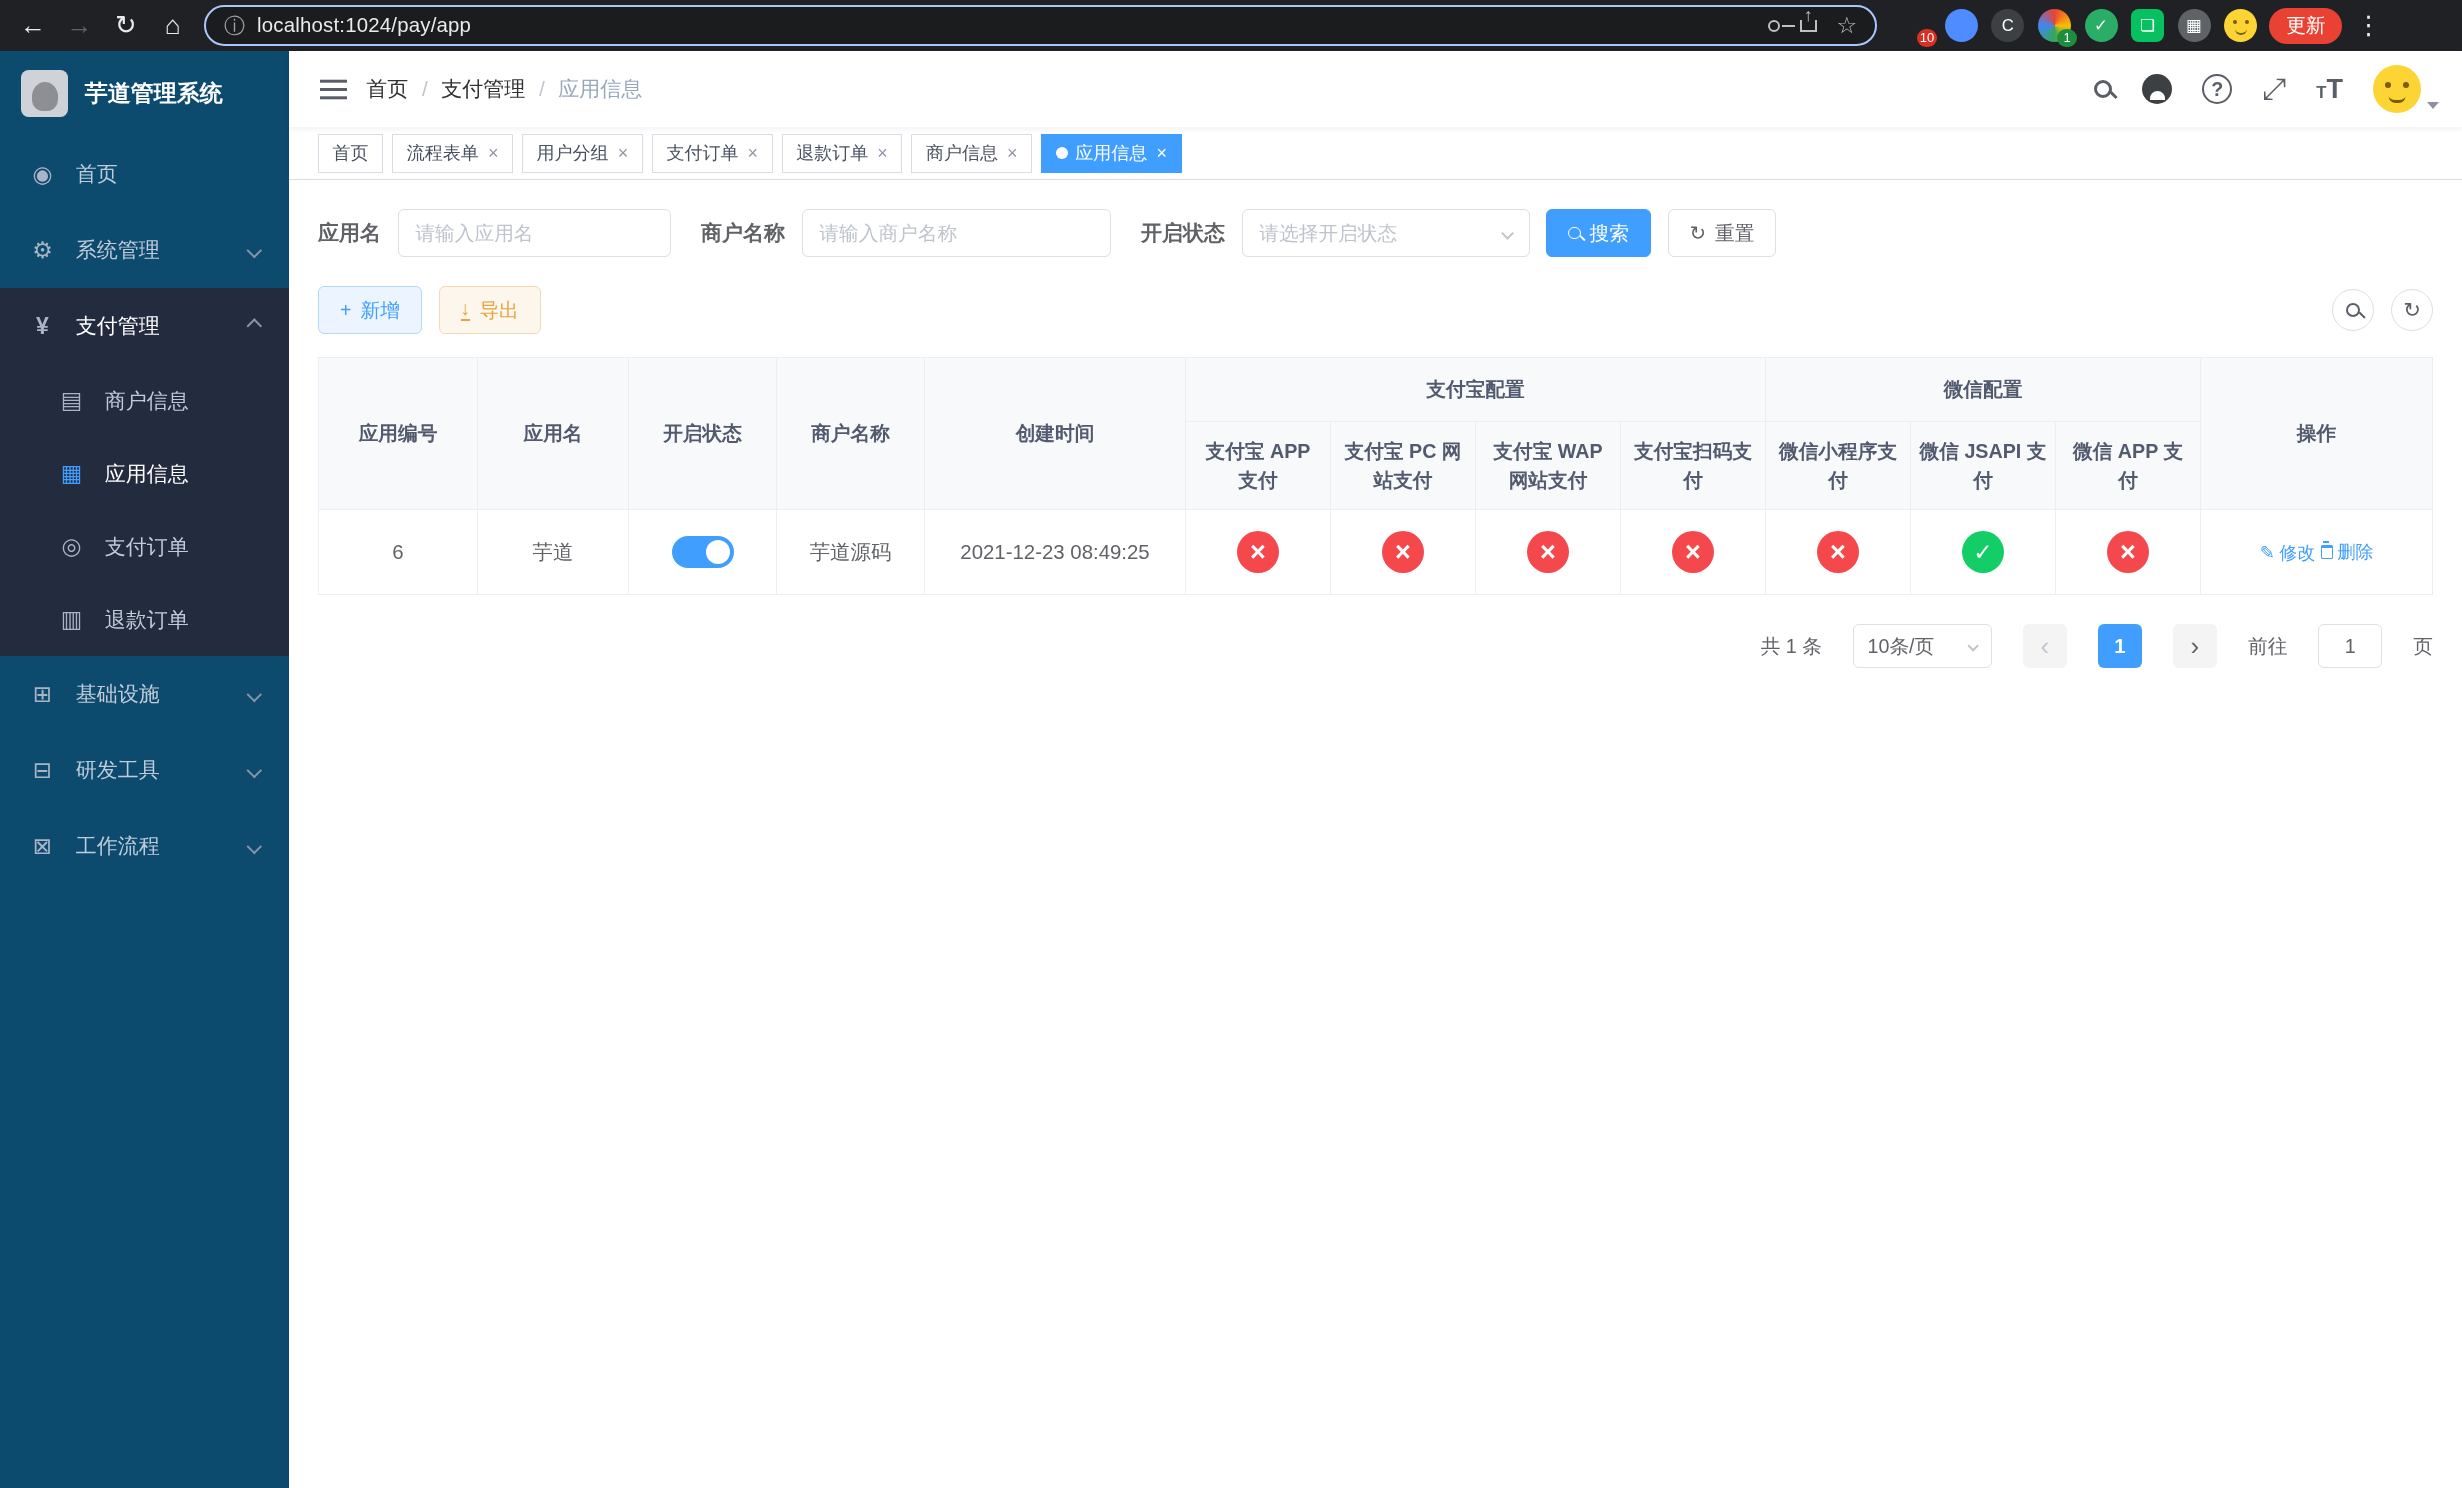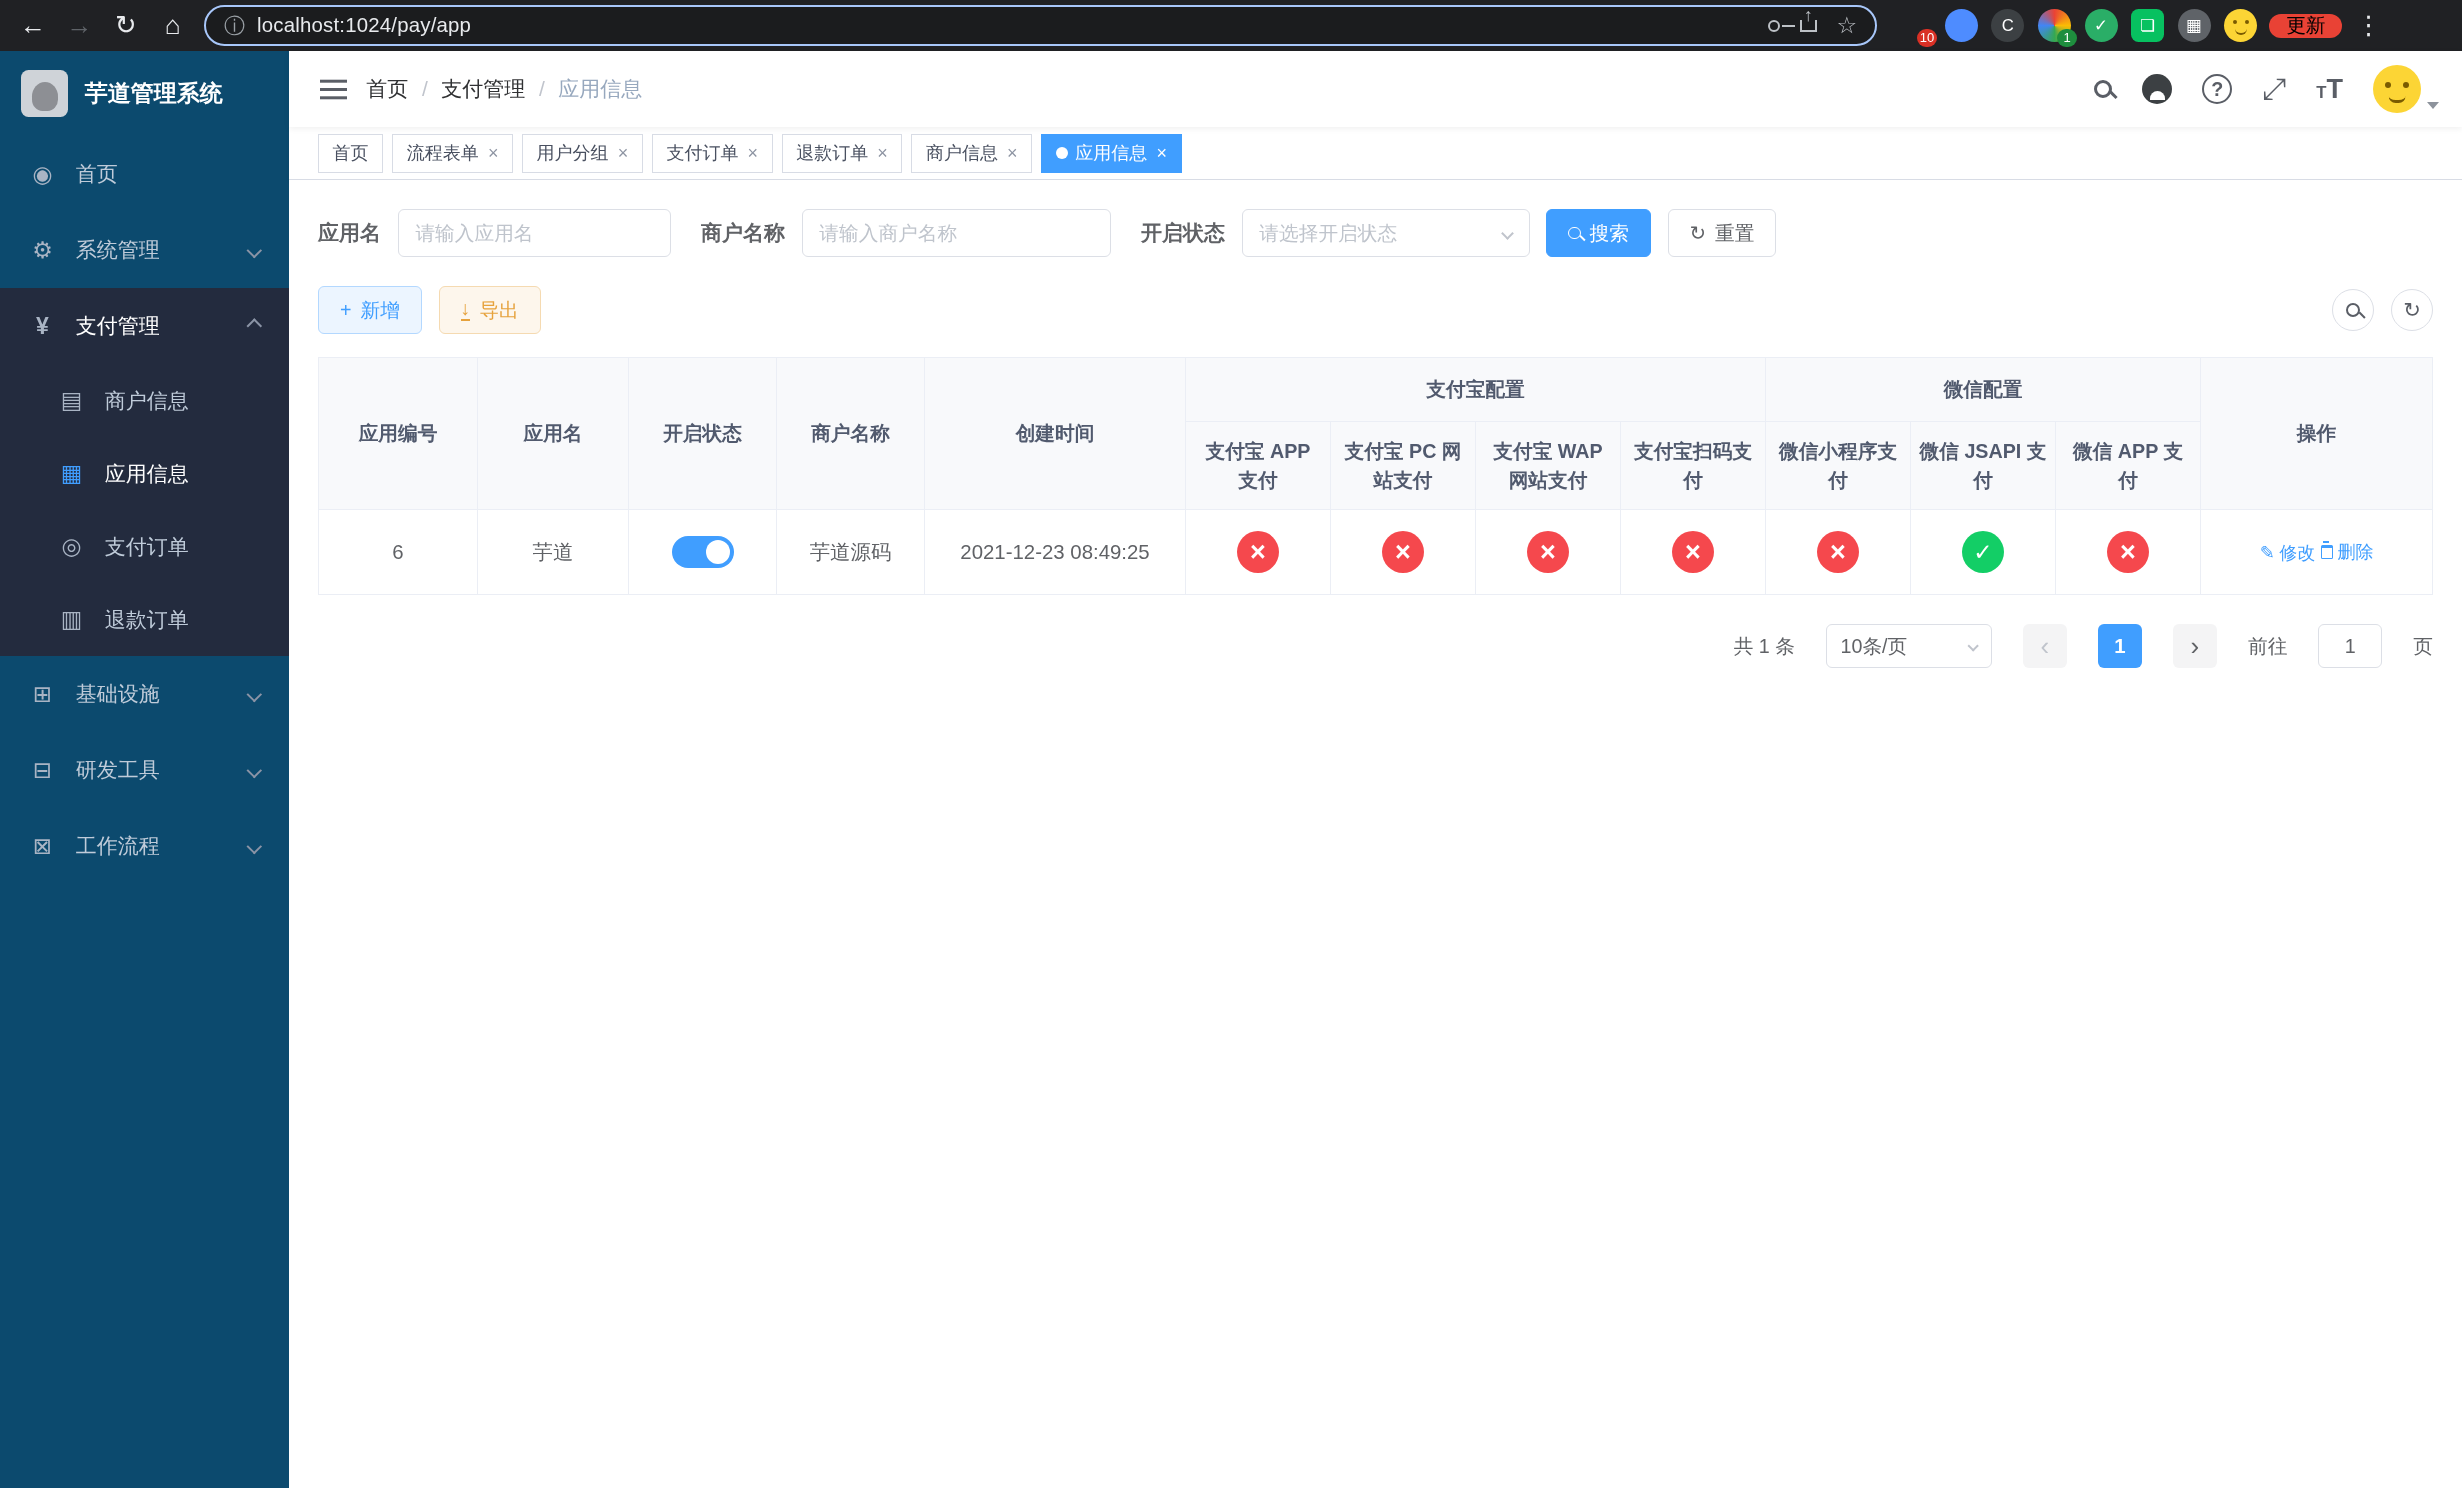--- a/index.html
+++ b/index.html
@@ -29,21 +29,21 @@
   .ext-drop { background:#4e8cff; }
   .ext-dark { background:#3c4043; }
   .ext-wheel { background:conic-gradient(#ea4335,#fbbc04,#34a853,#4285f4,#ea4335); }
   .ext-green { background:#2aae67; }
   .ext-gsq { background:#07c160; border-radius:7.6px; }
   .ext-puzzle { background:#5f6368; }
   .ext-face { background:#fcd535; }
   .ext-face::before, .ext-face::after { content:""; position:absolute; top:10.6px; width:4.5px; height:4.5px; border-radius:50%; background:#7a5b00; }
   .ext-face::before { left:8.3px; } .ext-face::after { right:8.3px; }
   .ext-face i { position:absolute; bottom:6.8px; left:50%; transform:translateX(-50%); width:12px; height:6px; border-bottom:2.3px solid #7a5b00; border-radius:0 0 7.6px 7.6px; }
-  .update-pill { background:#e94235; color:#000000; border-radius:19.7px; height:24px; padding:0 16.7px; display:flex; align-items:center; font-size:19.7px; margin-left:7.6px; }
+  .update-pill { background:#e94235; color:#ffffff; border-radius:19.7px; height:36px; padding:0 16.7px; display:flex; align-items:center; font-size:19.7px; margin-left:7.6px; }
   .kebab { color:#e8eaed; font-size:26px; margin-left:9px; }
 
   
   .app { display:flex; height:1437px; }
 
   
   .sidebar { width:289px; background:#0c4a6e; color:#bfcbd9; flex:0 0 auto; display:flex; flex-direction:column; }
   .logo-row { height:85px; display:flex; align-items:center; gap:16.7px; padding:0 21px; }
   .logo-img { width:47px; height:47px; border-radius:7.6px; background:#cfd3d8; position:relative; overflow:hidden; }
   .logo-img::after { content:""; position:absolute; left:10.6px; top:12px; width:26px; height:29px; border-radius:50% 50% 40% 40%; background:#8d8f94; }
@@ -135,21 +135,21 @@
   .state-icon[data-state="off"]::after { content:"×"; font-size:27px; line-height:1; }
   .state-icon[data-state="on"] { background:#13ce66; }
   .state-icon[data-state="on"]::after { content:"✓"; }
   .op-link { color:#409eff; font-size:18px; display:inline-flex; align-items:center; gap:4.5px; cursor:pointer; }
   .op-link + .op-link { }
   .trash-ic { display:inline-block; width:12px; height:13.6px; border:1.5px solid currentColor; border-top:3px solid currentColor; border-radius:1.5px; position:relative; }
   .trash-ic::before { content:""; position:absolute; top:-6.8px; left:1.5px; width:6px; height:2.3px; background:currentColor; }
 
   
   .pager { display:flex; align-items:center; justify-content:flex-end; gap:31px; margin-top:29px; color:#606266; font-size:19.7px; }
-  .psize { width:166px; height:44px; border:1.5px solid #dcdfe6; border-radius:6px; display:flex; align-items:center; padding:0 13.6px; color:#606266; }
+  .psize { width:139px; height:44px; border:1.5px solid #dcdfe6; border-radius:6px; display:flex; align-items:center; padding:0 13.6px; color:#606266; }
   .psize .chev { margin-left:auto; width:8.3px; height:8.3px; border-color:#c0c4cc; }
   .pbtn { width:44px; height:44px; border-radius:6px; background:#f4f4f5; color:#c0c4cc; display:flex; align-items:center; justify-content:center; font-size:26px; cursor:pointer; }
   .pbtn.page { background:#409eff; color:#fff; font-size:20.4px; font-weight:700; }
   .pbtn.next { color:#606266; }
   .goto-input { width:64px; height:44px; border:1.5px solid #dcdfe6; border-radius:6px; text-align:center; font-size:19.7px; color:#606266; font-family:inherit; outline:none; }
 </style>
 </head>
 <body>
 
 <div class="browser">

